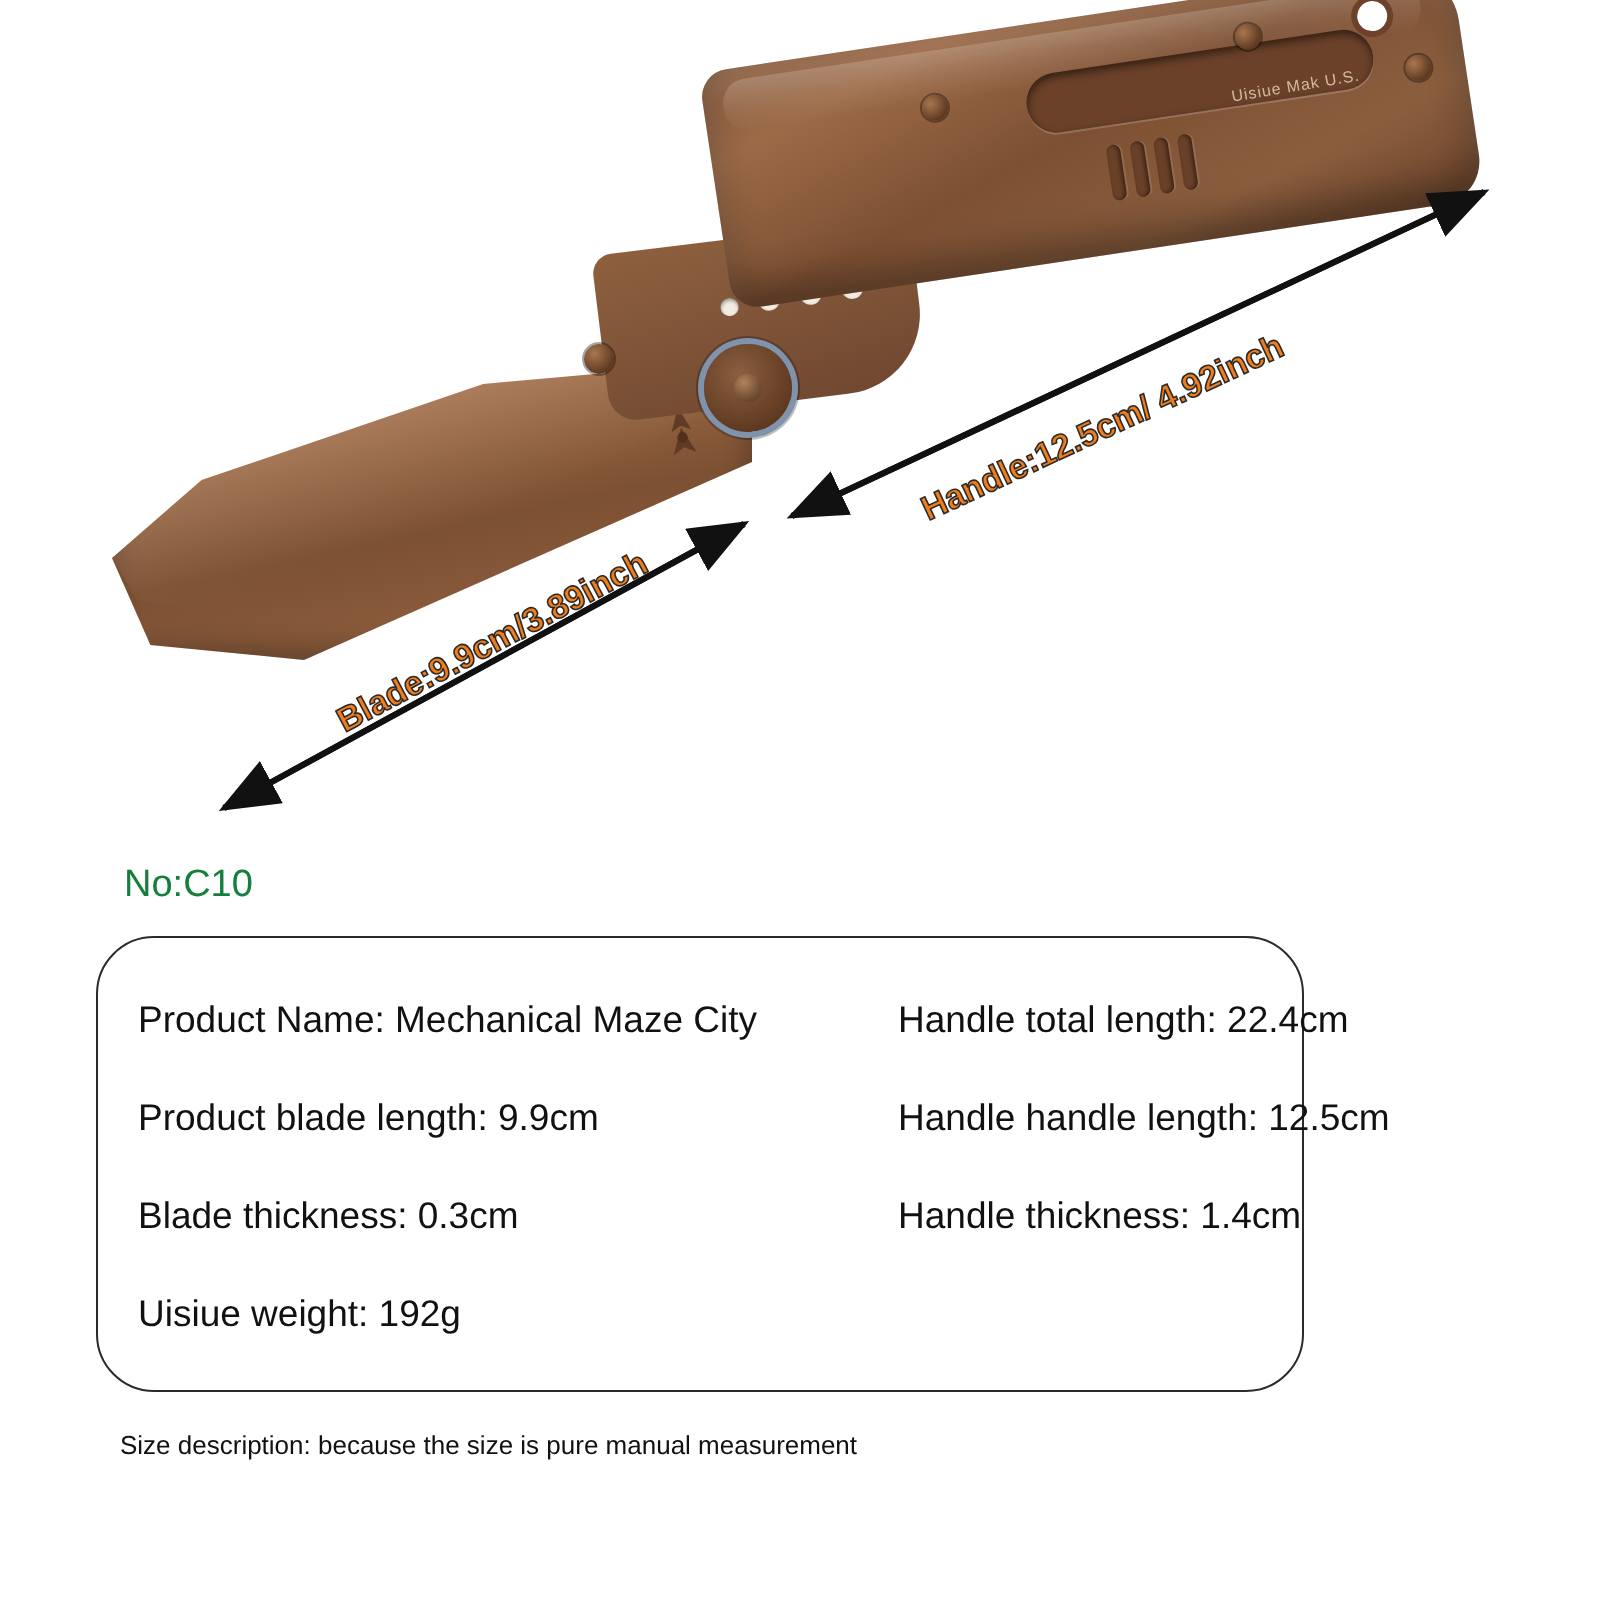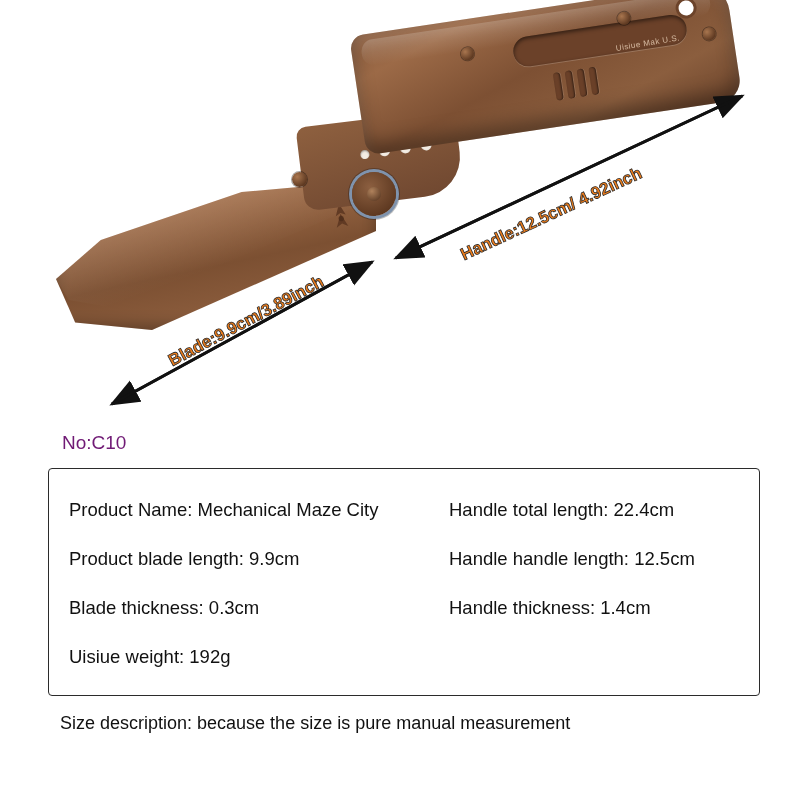--- a/index.html
+++ b/index.html
@@ -212,32 +212,32 @@
     white-space: nowrap;
     transform-origin: left center;
   }
 
   
   #no-label {
     position: absolute;
     left: 62px;
     top: 432px;
     font-size: 19px;
-    color: #701a75;
+    color: #15803d;
   }
 
   
   #spec-box {
     position: absolute;
     left: 48px;
     top: 468px;
-    width: 712px;
+    width: 604px;
     height: 228px;
     border: 1.6px solid #2b2b2b;
-    border-radius: 4px;
+    border-radius: 29px;
     box-sizing: border-box;
     padding: 16px 20px;
   }
   .spec-grid {
     display: grid;
     grid-template-columns: 380px 1fr;
     grid-auto-rows: 49px;
     align-items: center;
   }
   .spec-cell {
@@ -247,21 +247,21 @@
   }
 
   
   #note {
     position: absolute;
     left: 60px;
     top: 710px;
     width: 660px;
   }
   #note div {
-    font-size: 18px;
+    font-size: 13px;
     line-height: 26px;
     color: #111;
   }
 </style>
 </head>
 <body>
 
 <div id="photo">
 
   <div class="knife">

